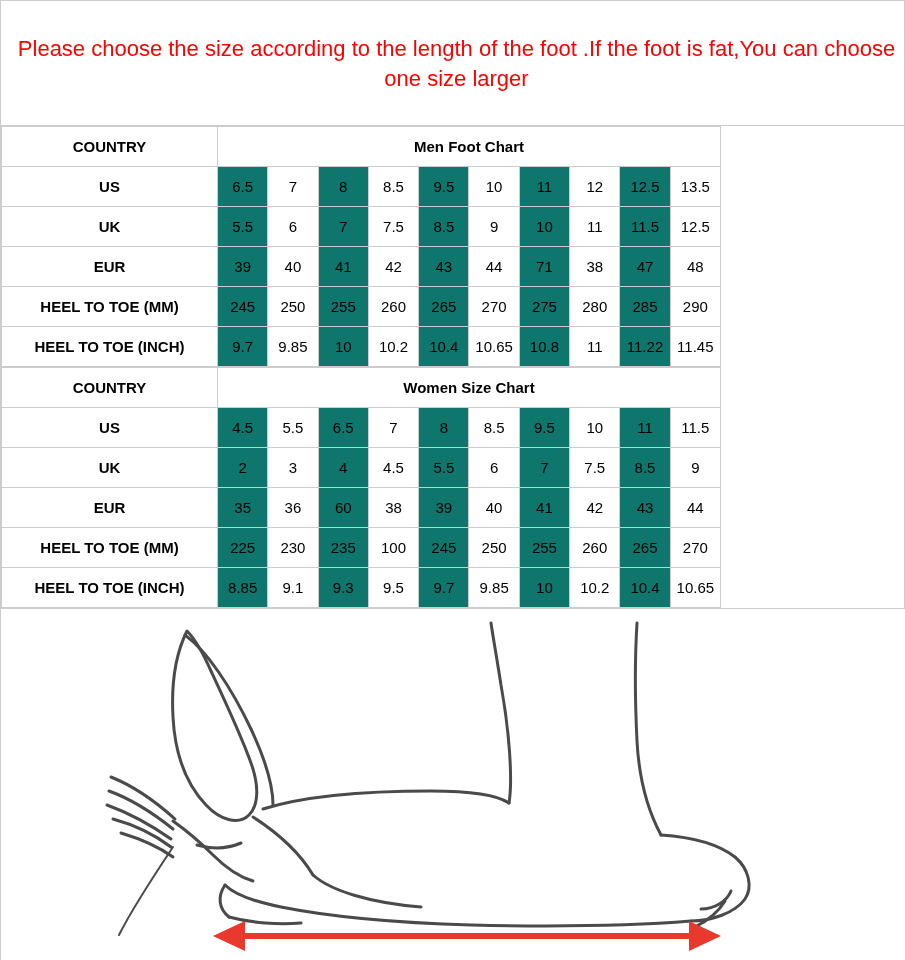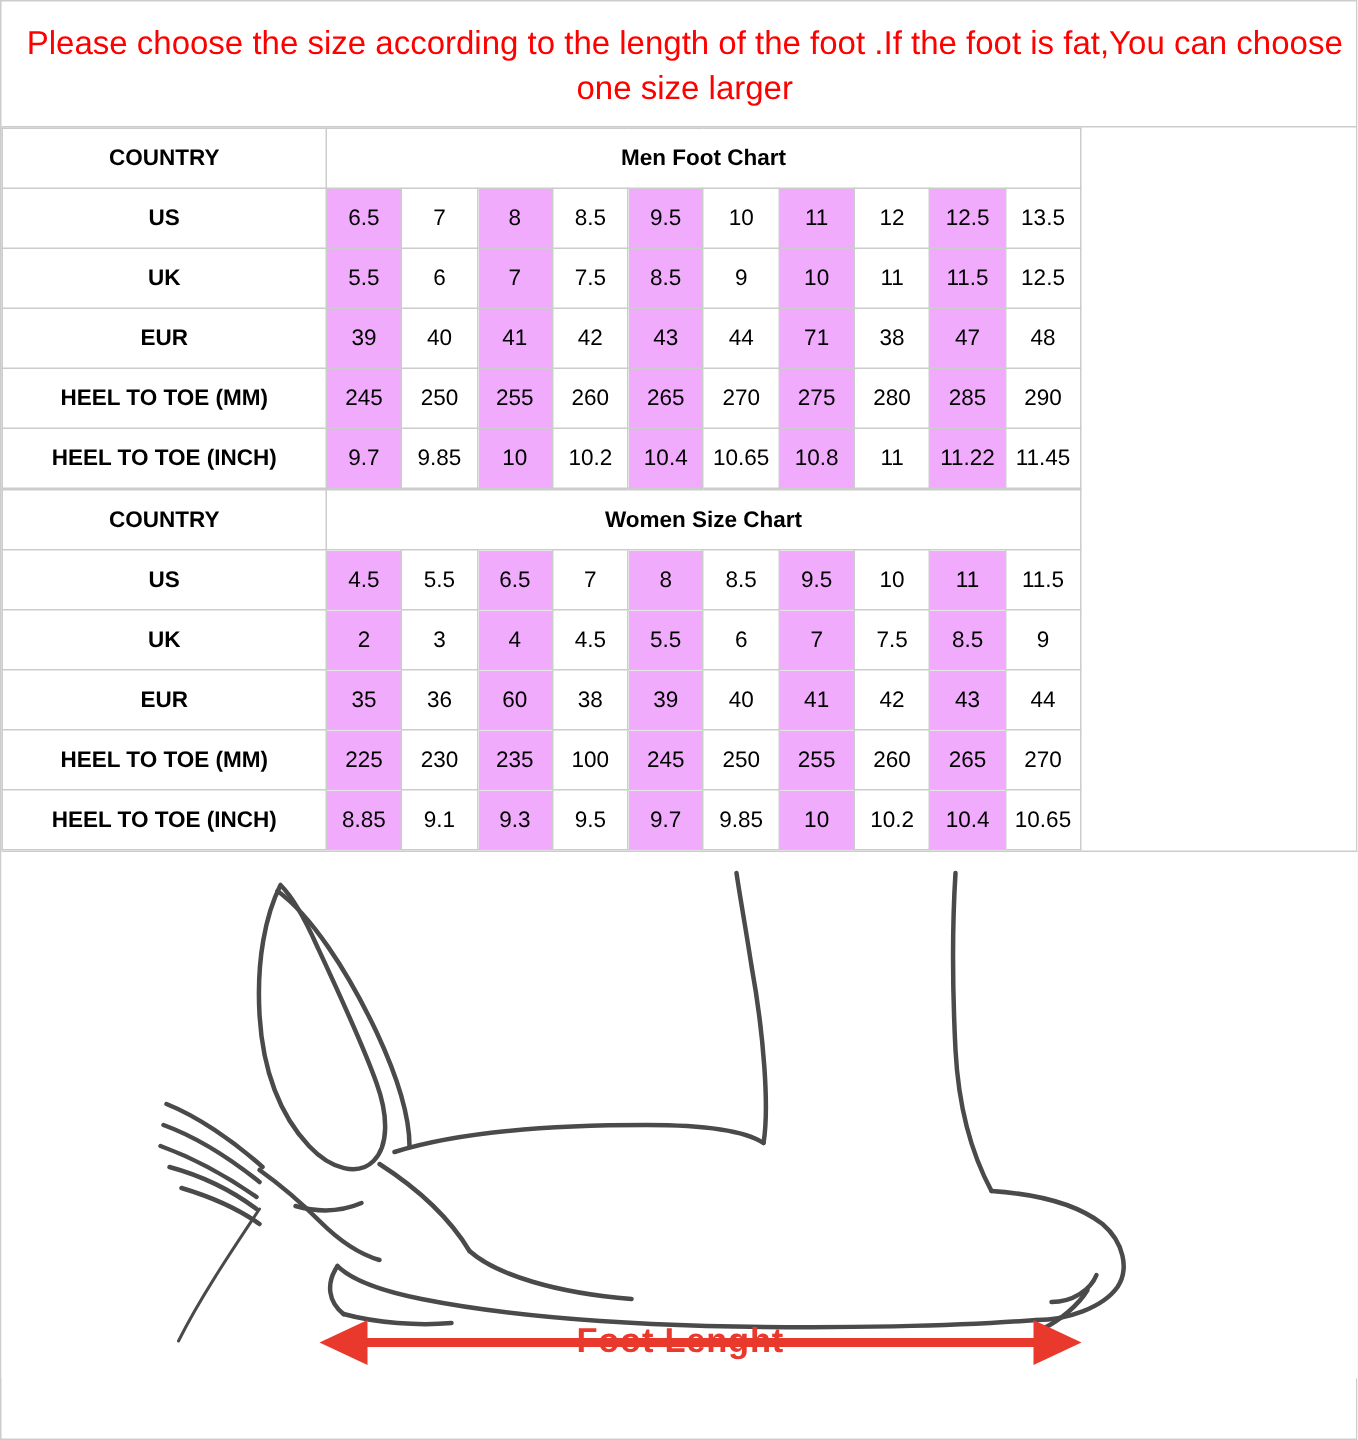--- a/index.html
+++ b/index.html
@@ -21,21 +21,21 @@
     box-sizing: border-box;
     border: 1px solid #cccccc;
   }
   .notice {
     color: #ff0000;
     font-size: 22px;
     line-height: 30px;
     text-align: center;
     padding: 12px 8px 10px 16px;
     box-sizing: border-box;
-    height: 84px;
+    height: 125px;
     display: flex;
     align-items: center;
     justify-content: center;
     border-bottom: 1px solid #cccccc;
   }
   table.size-table {
     border-collapse: collapse;
     width: 720px;
     table-layout: fixed;
   }
@@ -58,21 +58,21 @@
     font-weight: bold;
     font-size: 17px;
     height: 56px;
   }
   .chart-title {
     font-weight: bold;
     font-size: 23px;
     height: 56px;
   }
   .shaded {
-    background: #f0abfc;
+    background: #0f766e;
   }
   .data-cell {
     width: 68.8px;
   }
   .figure {
     position: relative;
     width: 905px;
     height: 352px;
     background: #ffffff;
     border-top: 1px solid #cccccc;
@@ -285,16 +285,15 @@
 
         <path d="M172,238 C152,268 132,298 118,326" stroke-width="2"></path>
       </g>
 
       <g>
         <line x1="232" y1="327" x2="700" y2="327" stroke="#e8392c" stroke-width="6"></line>
         <polygon points="212,327 244,312 244,342" fill="#e8392c"></polygon>
         <polygon points="720,327 688,312 688,342" fill="#e8392c"></polygon>
       </g>
     </svg>
-    <div class="foot-label">Foot Lenght</div>
   </div>
 
 </div>
 
 </body></html>

